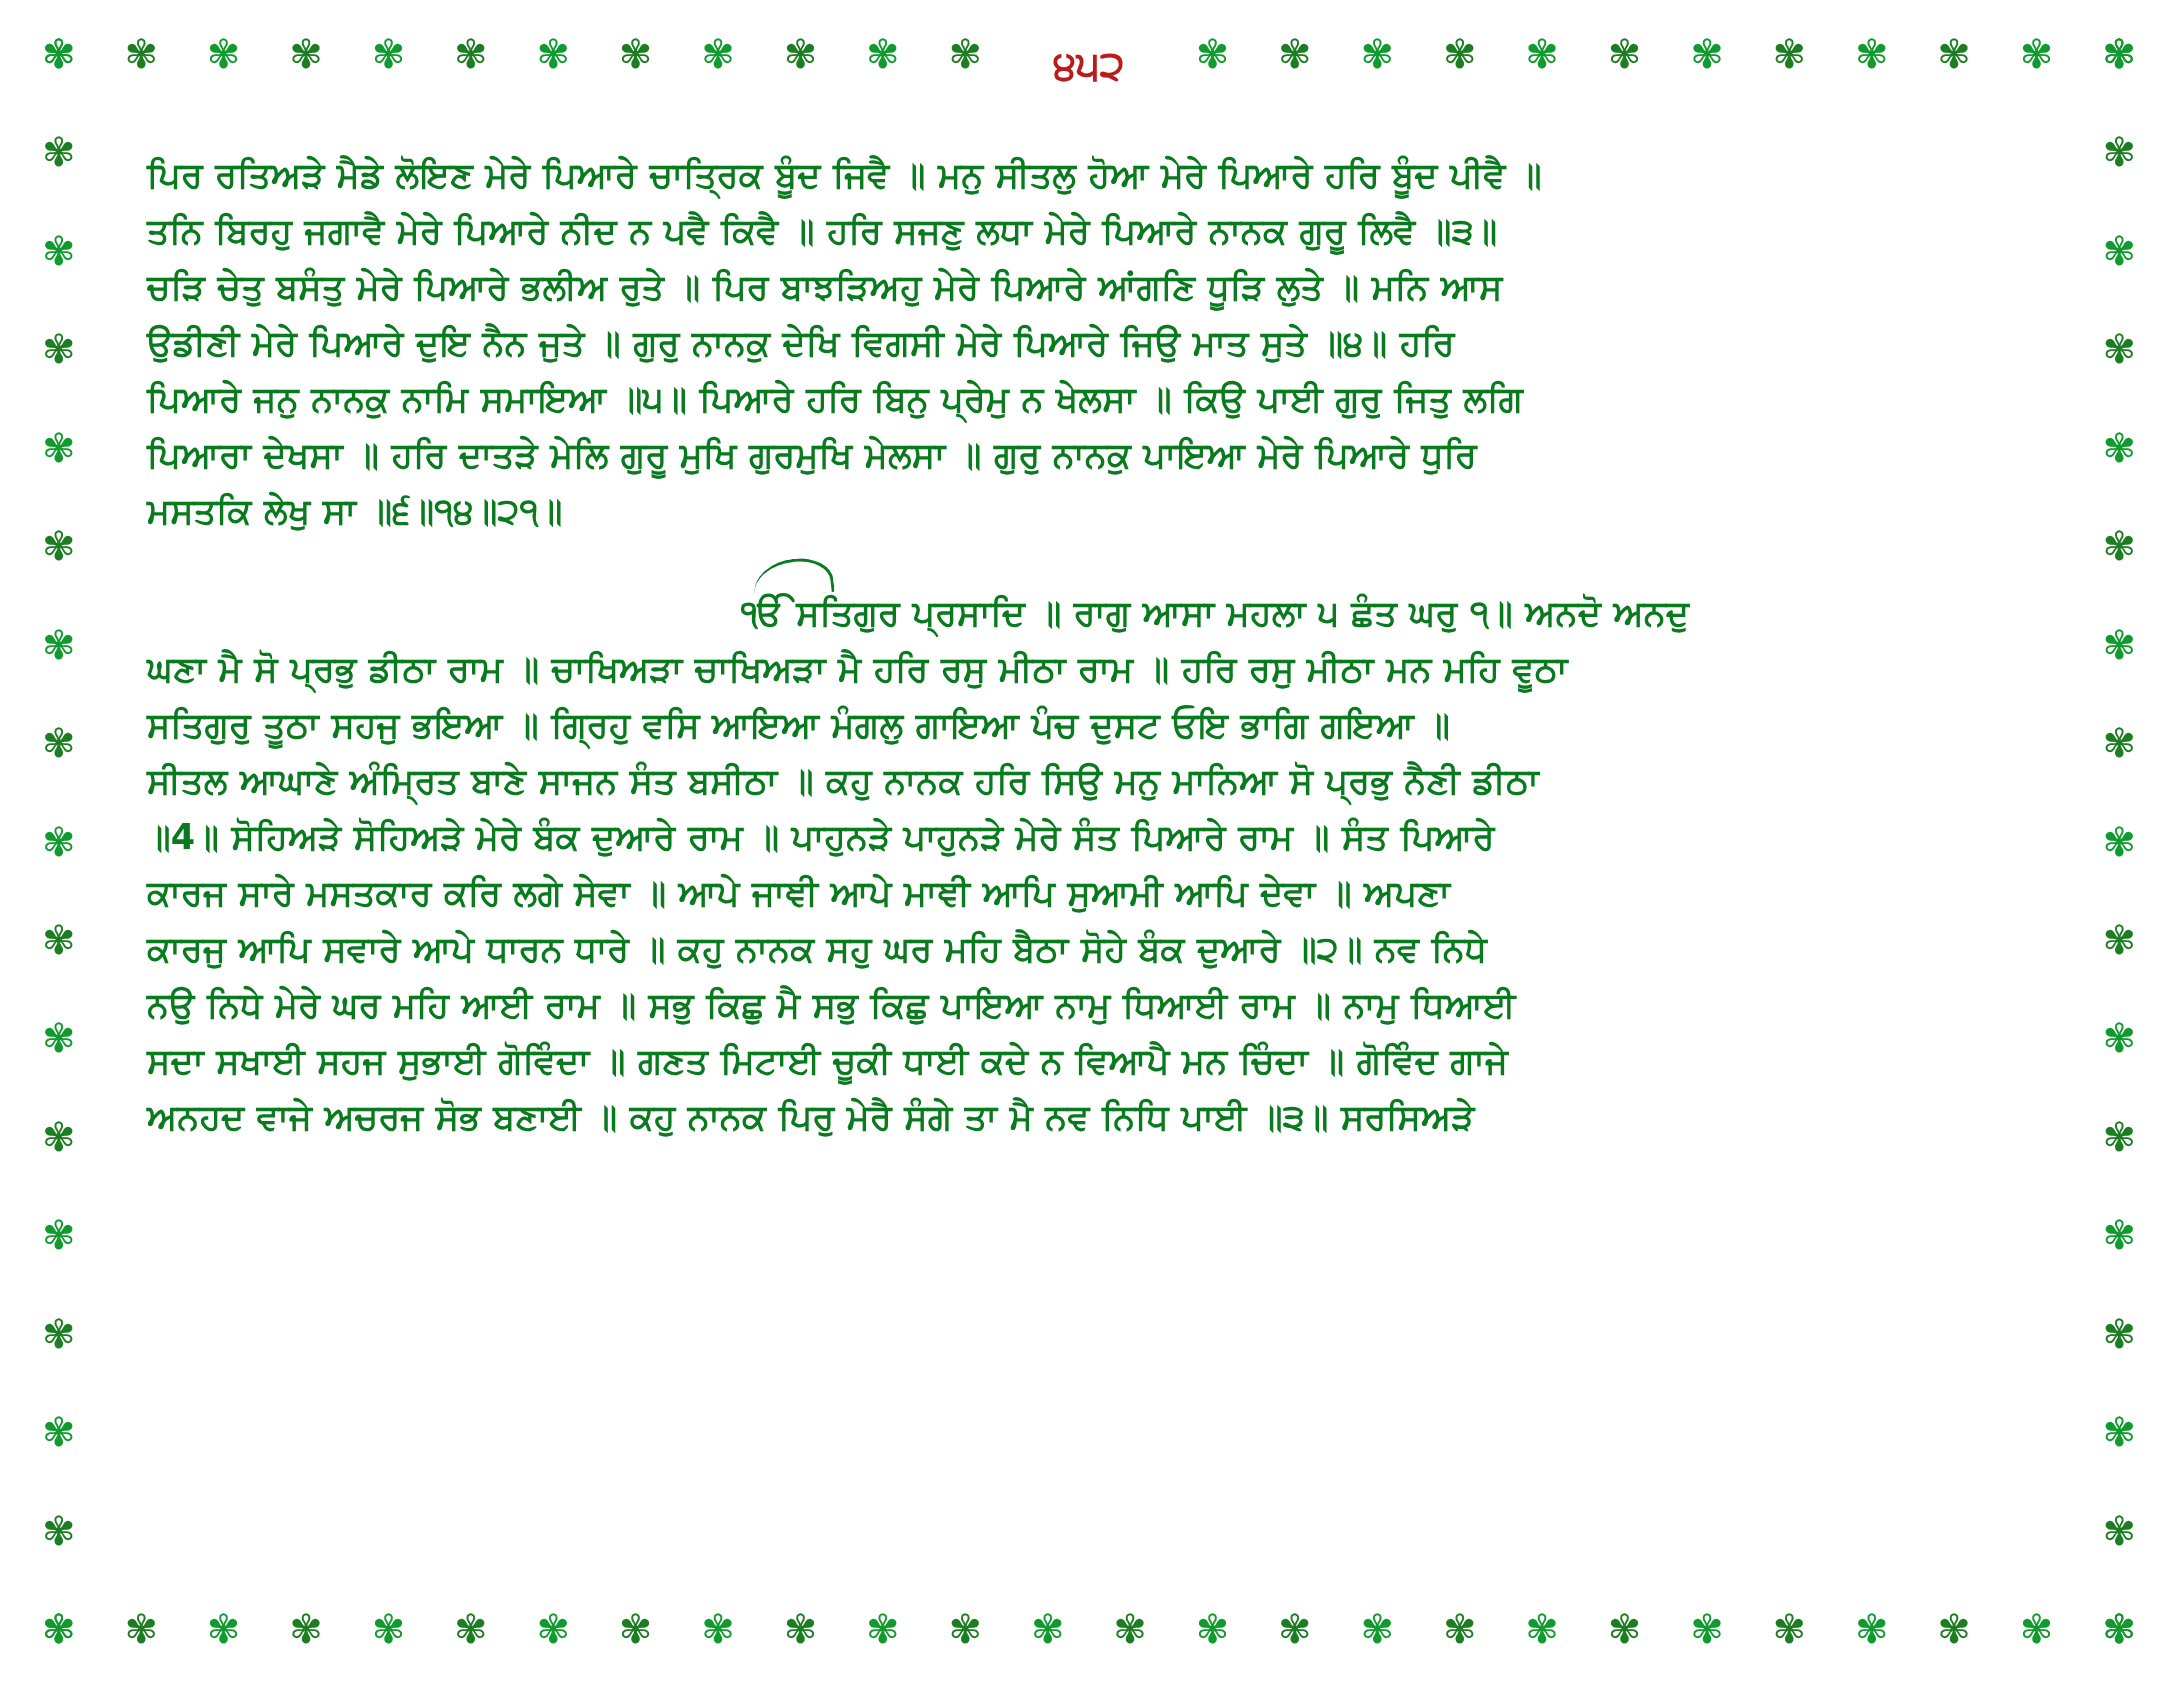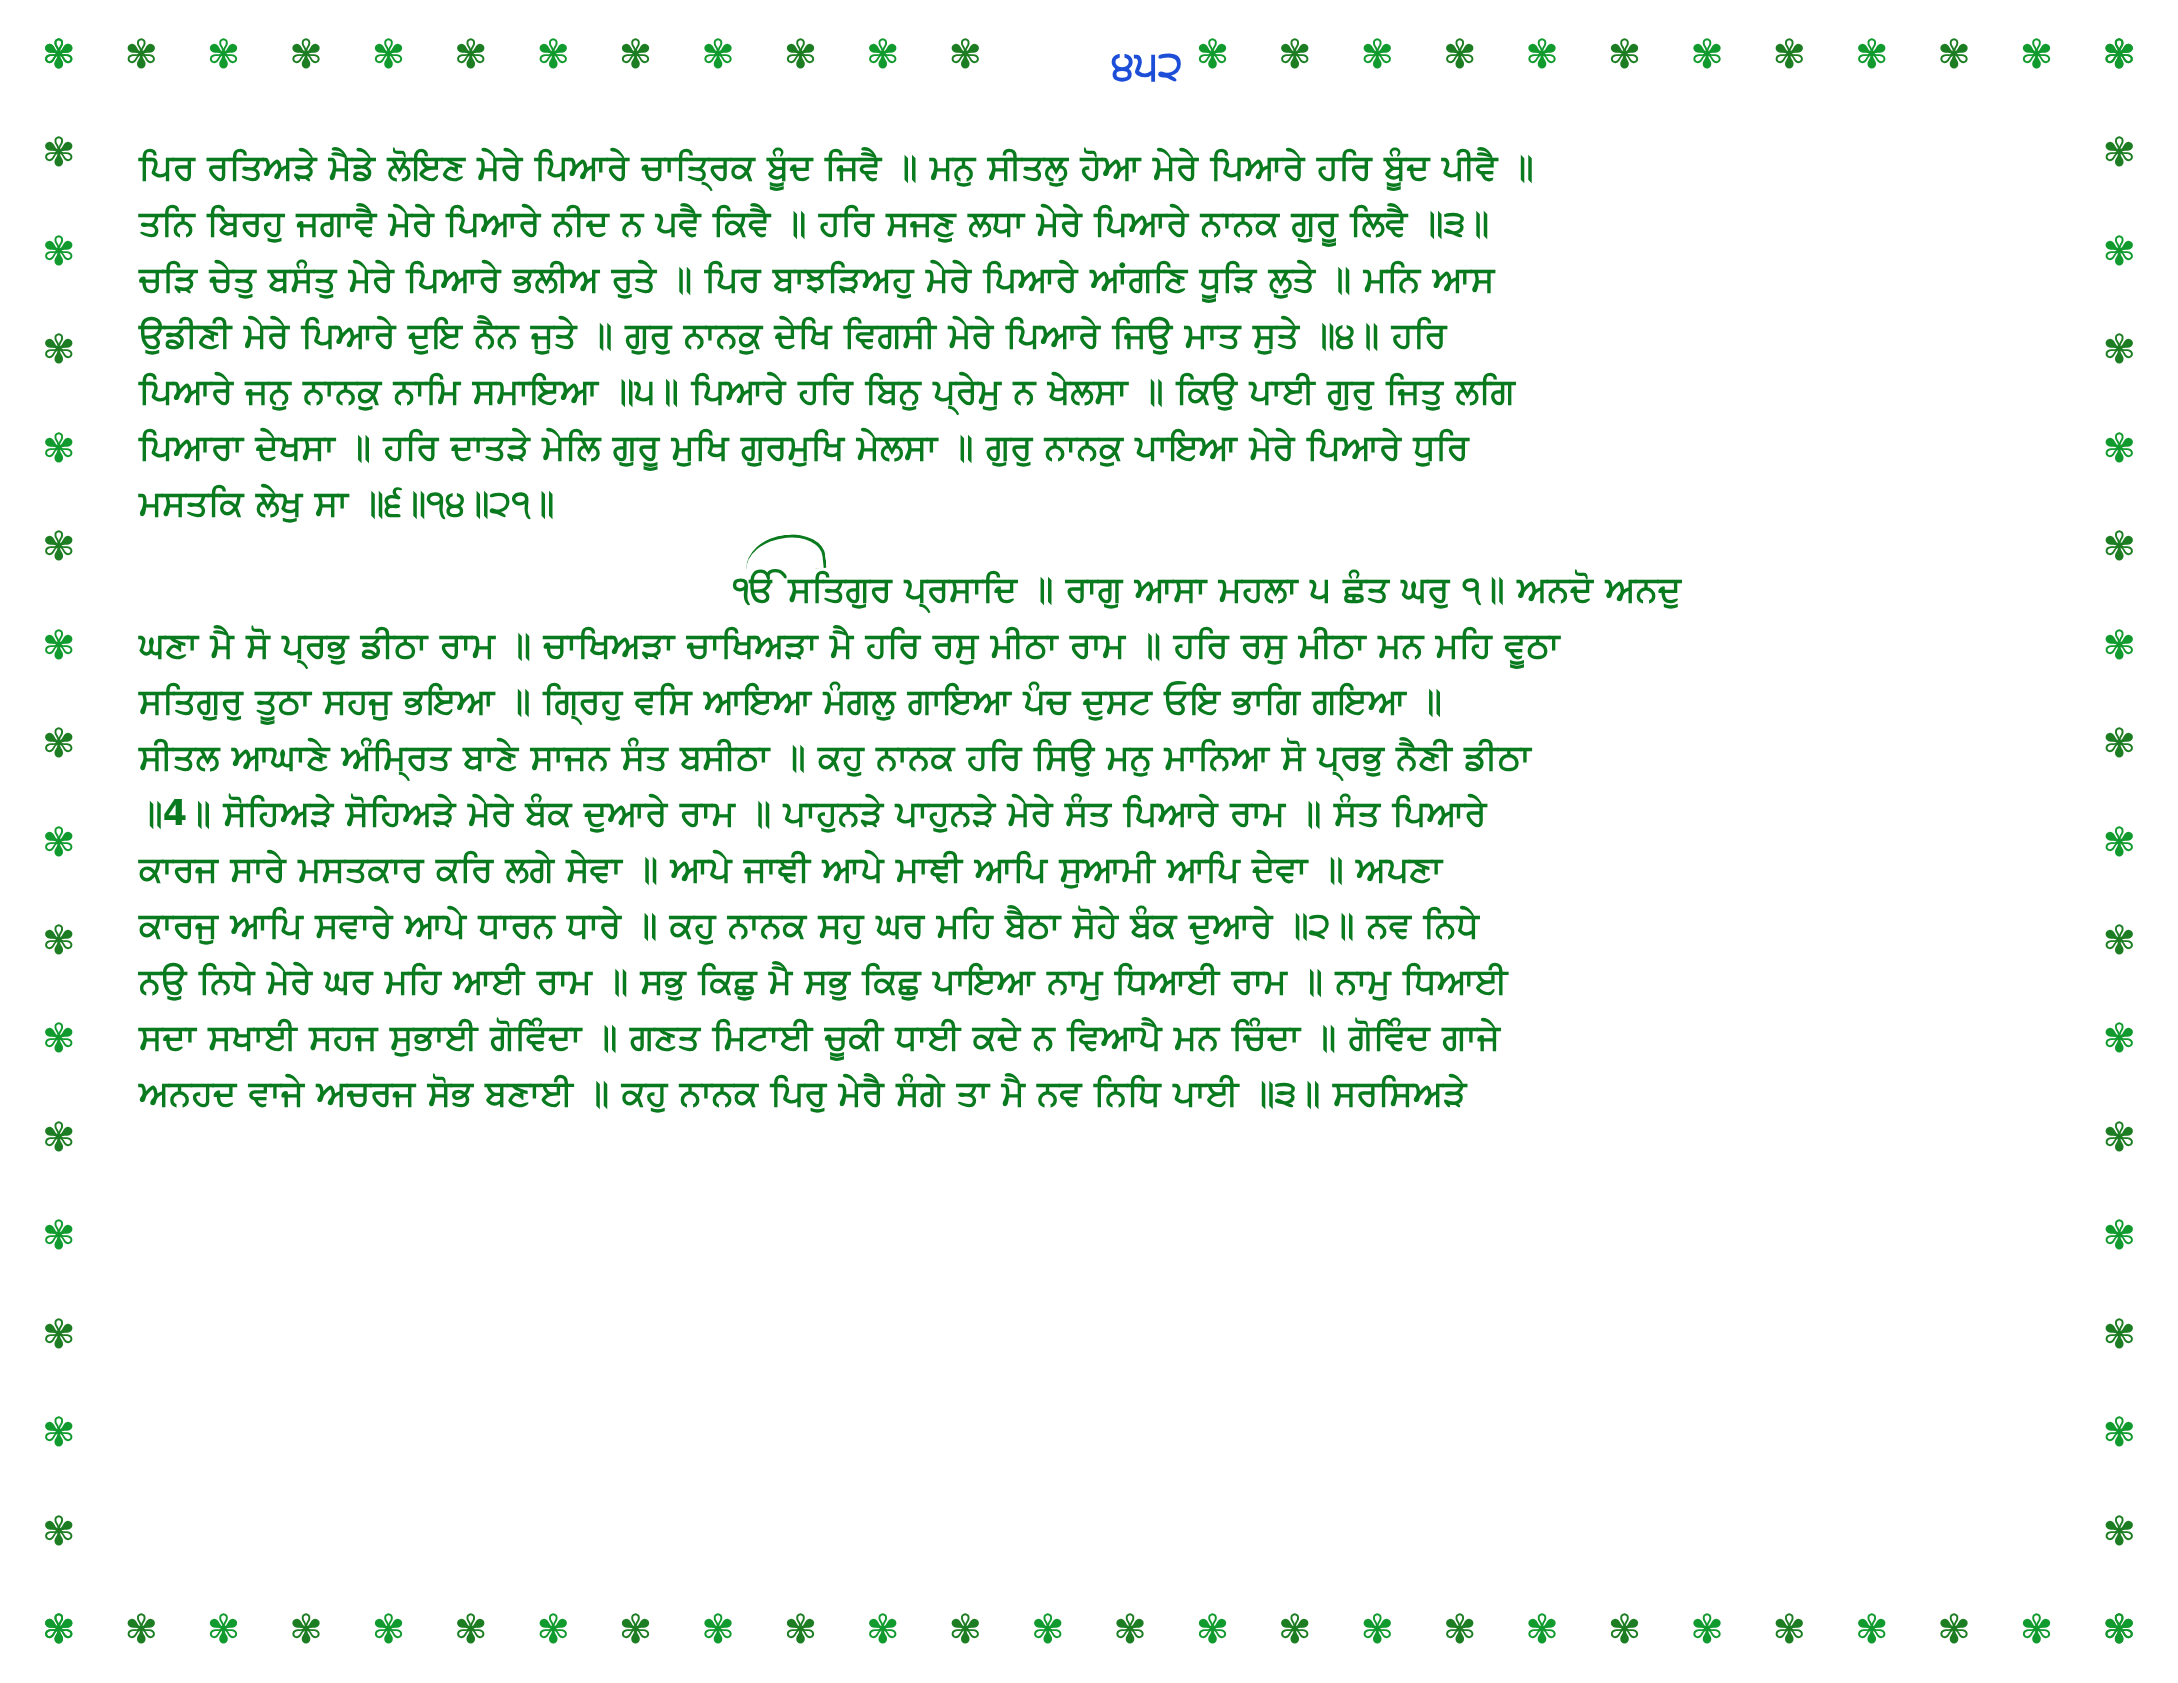--- a/index.html
+++ b/index.html
@@ -65,24 +65,24 @@
     bottom: 95px;
     border: 2px solid #ffffff;
   }
 
   
   .page-number {
     position: absolute;
     top: 36px;
     left: 0;
     right: 0;
-    text-align: right;
+    text-align: center;
     font-size: 40px;
     font-weight: bold;
-    color: #1d4ed8;
+    color: #b91c1c;
     background: #ffffff;
     width: 188px;
     margin: 0 auto;
     padding: 6px 0;
     z-index: 5;
   }
 
   
   .content {
     position: absolute;
@@ -95,21 +95,21 @@
   .gurmukhi-line {
     font-size: 35px;
     line-height: 56px;
     color: #0a7a1f;
     font-weight: 600;
     letter-spacing: 0.2px;
     white-space: nowrap;
     text-align: left;
   }
   .para {
-    margin: 0;
+    margin: 8px;
   }
   .gap {
     height: 30px;
   }
 
   
   .shabad-open {
     padding-left: 594px;
     position: relative;
   }

